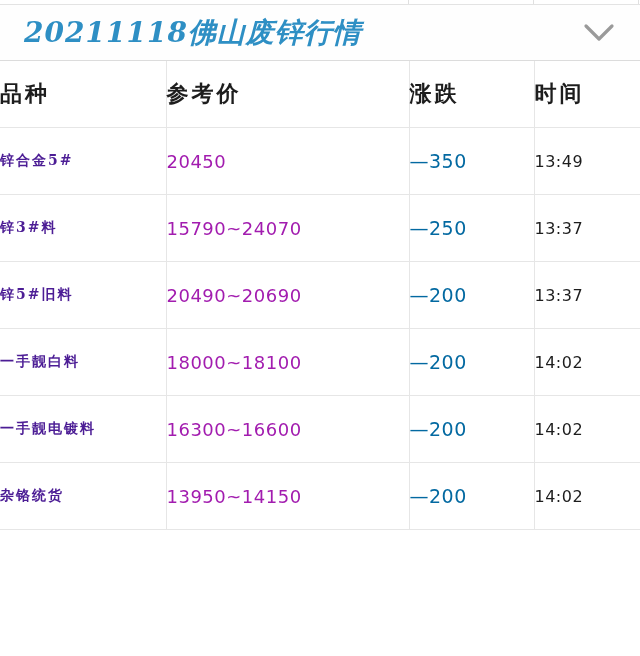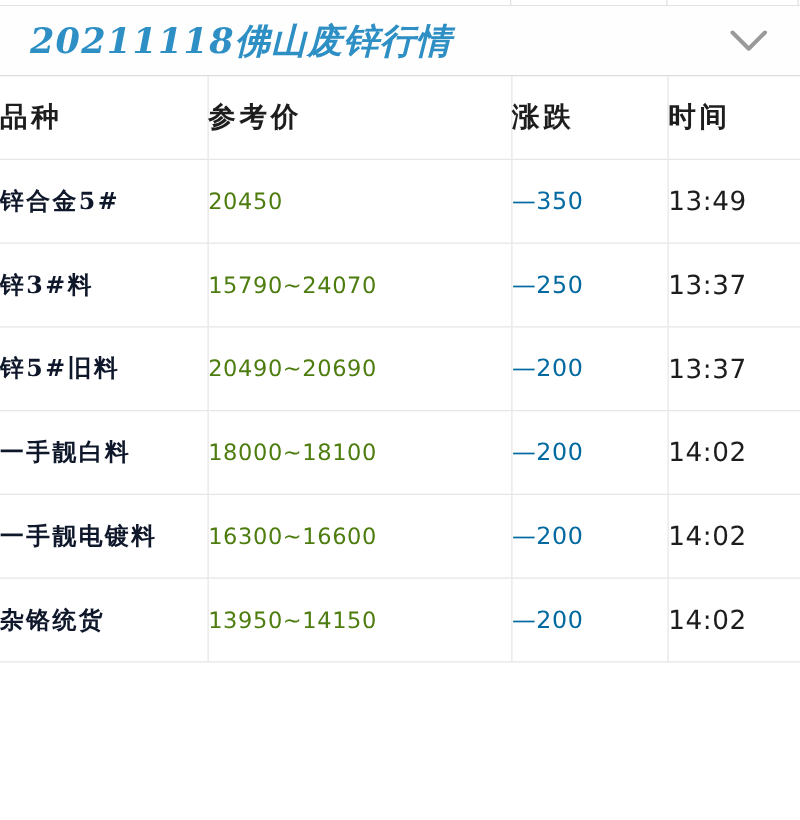--- a/index.html
+++ b/index.html
@@ -106,39 +106,39 @@
     font-size: 22px;
     color: #1d1d1d;
     letter-spacing: 3px;
   }
 
   table.quote-table tbody tr { height: 67px; }
 
   td.cell-name {
     font-family: "DejaVu Serif", "Liberation Serif", serif;
     font-weight: 700;
-    font-size: 19px;
-    color: #0f172a;
+    font-size: 14px;
+    color: #4c1d95;
     letter-spacing: 2px;
   }
   td.cell-price {
     font-family: "DejaVu Sans", "Liberation Sans", sans-serif;
     font-size: 18px;
-    color: #4d7c0f;
+    color: #a21caf;
     letter-spacing: 0.5px;
   }
   td.cell-change {
     font-family: "DejaVu Sans", "Liberation Sans", sans-serif;
     font-size: 19px;
     letter-spacing: 0.5px;
     color: #0369a1;
   }
   td.cell-time {
     font-family: "DejaVu Sans", "Liberation Sans", sans-serif;
-    font-size: 21px;
+    font-size: 16px;
     color: #1d1d1d;
     letter-spacing: 0.5px;
   }
 </style>
 </head>
 <body>
 
 <div class="page">
 
   <div class="top-strip">

